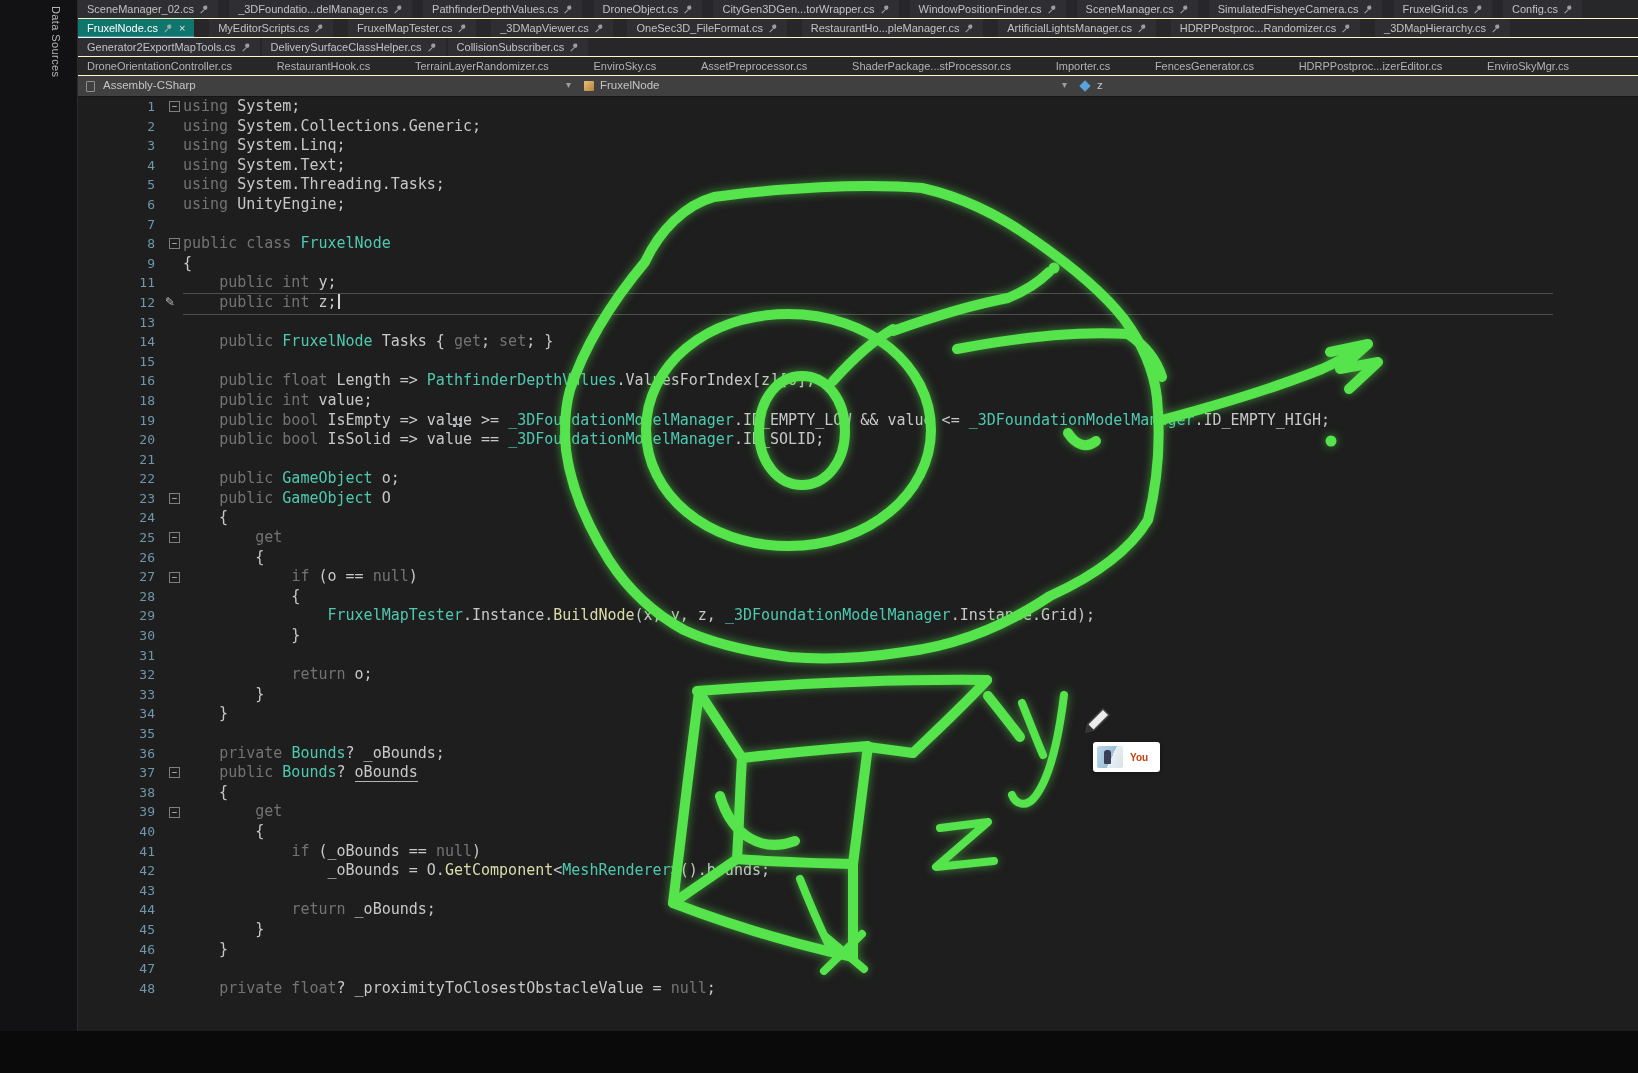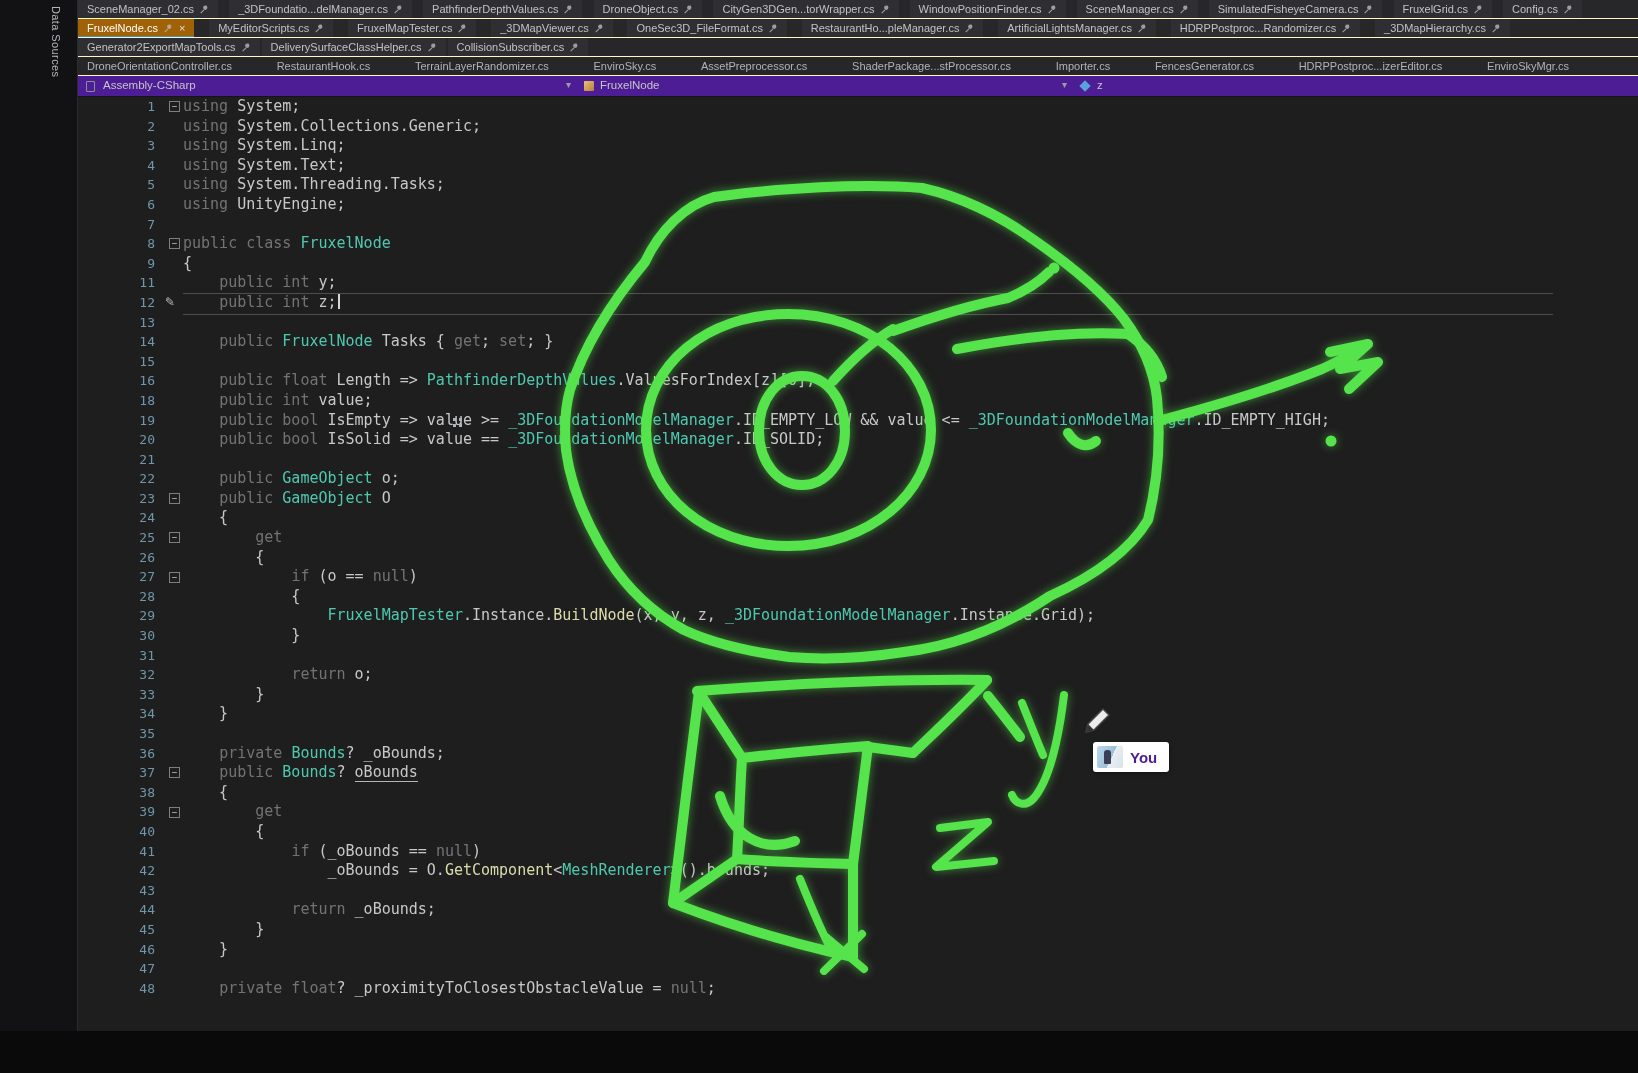--- a/index.html
+++ b/index.html
@@ -14,26 +14,26 @@
   
   #top{position:absolute;left:78px;top:0;width:1560px}
   .trow{display:flex;align-items:stretch;height:19px;background:#27272a;border-bottom:1px solid #fef9c3;overflow:hidden}
   #trow1,#trow2,#trow4{justify-content:space-between}
   #trow1{padding-right:56px}
   #trow2{padding-right:128px}
   #trow4{padding-right:60px}
   .tab{display:flex;align-items:center;gap:5px;padding:0 9px;background:#2f2f33;font-size:11px;color:#c2c2c2;white-space:nowrap;cursor:default}
   #trow3 .tab{margin-right:2px}
   #trow4 .tab{background:transparent;color:#b3b3b3}
-  .tab.active{background:#a16207;color:#fff;border-bottom:1px solid #3f8fd0}
+  .tab.active{background:#0f766e;color:#fff;border-bottom:1px solid #3f8fd0}
   .pin{width:10px;height:10px;opacity:.8;flex:0 0 auto}
   .close{font-size:11px;color:#e0e0e0;margin-left:1px}
 
   
-  #breadcrumb{position:relative;height:21px;background:#4c1d95;border-bottom:1px solid #151516;font-size:11.5px;color:#c5c5c5}
+  #breadcrumb{position:relative;height:21px;background:#404040;border-bottom:1px solid #151516;font-size:11.5px;color:#c5c5c5}
   #breadcrumb .abs{position:absolute;top:3px;white-space:nowrap}
   .chev{color:#9d9d9d;font-size:10px}
   #bc-proj-icon{position:absolute;left:8px;top:5px;width:9px;height:11px;border:1px solid #8f8f8f;border-radius:1px}
   #bc-class-icon{position:absolute;left:506px;top:5px;width:10px;height:10px;border-radius:1px;
                  background:linear-gradient(135deg,#e8c27a,#b5803a)}
   #bc-member-icon{position:absolute;left:1003px;top:6px;width:8px;height:8px;background:#5ba2dd;transform:rotate(45deg)}
 
   
   #editor{position:absolute;left:78px;top:97px;width:1560px;bottom:0;
           font-family:"DejaVu Sans Mono","Liberation Mono",monospace;font-size:15px;line-height:19.6px}
@@ -61,21 +61,21 @@
   #annotation{position:absolute;left:0;top:0;pointer-events:none;color:var(--ann,#55e44c);
               filter:drop-shadow(0 0 5px rgba(88,228,76,.55))}
 
   
   #you-flag{position:absolute;left:1093px;top:742px;display:flex;align-items:center;gap:7px;background:#fff;
             border-radius:3px;padding:4px 12px 4px 4px;box-shadow:0 1px 4px rgba(0,0,0,.45)}
   #you-flag .thumb{width:26px;height:22px;border-radius:2px;position:relative;overflow:hidden;
             background:linear-gradient(115deg,#bcd7ea 0%,#9cc0d8 55%,#e9eff3 55%,#d7e2ea 100%)}
   #you-flag .thumb::after{content:"";position:absolute;left:7px;top:4px;width:7px;height:14px;
             background:#3a3f55;border-radius:3px 3px 1px 1px}
-  #you-text{font-size:15px;font-weight:bold;color:#4c1d95}
+  #you-text{font-size:10px;font-weight:bold;color:#c2410c}
   #pencil-cursor{position:absolute;left:1083px;top:707px}
 
   #bottom-band{position:absolute;left:0;right:0;top:1031px;height:42px;background:#0a0a0b}
 </style>
 </head>
 <body>
 
 <div id="screen" style="--ann: #55e44c;">
 
   <div id="left-rail">

